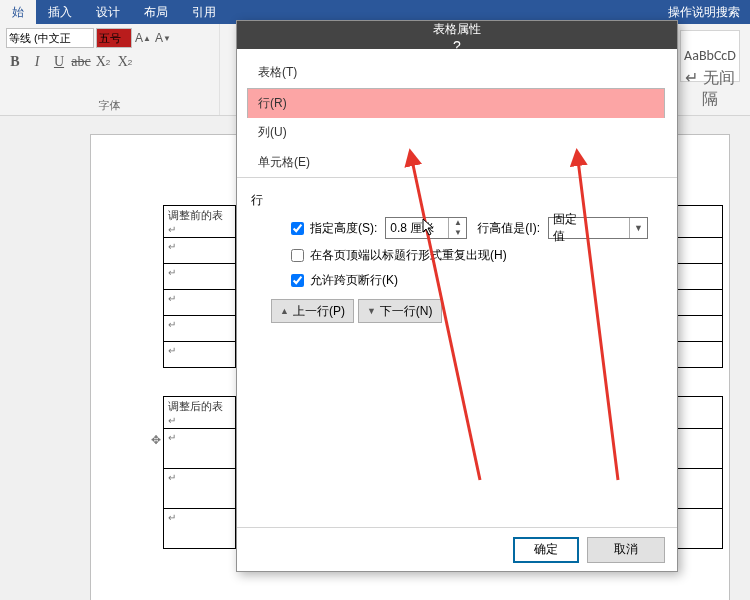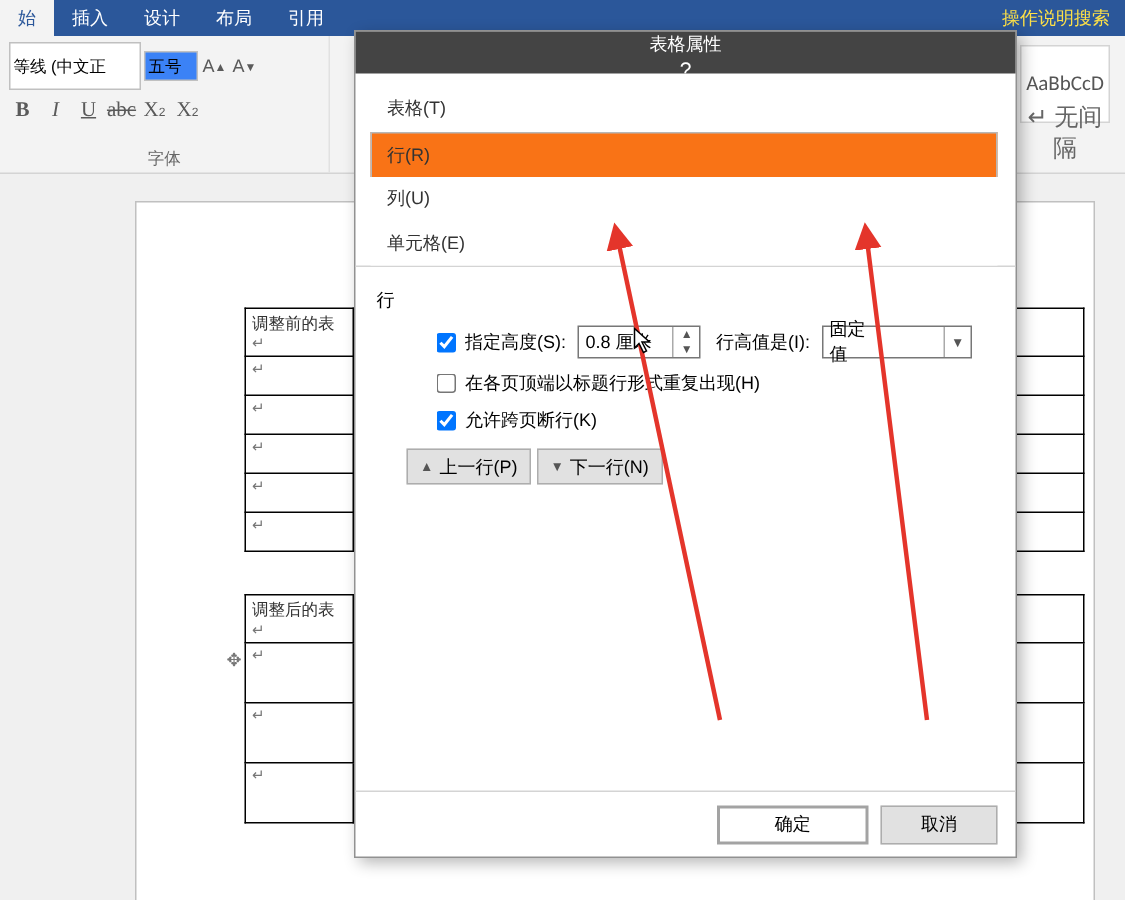--- a/index.html
+++ b/index.html
@@ -2,28 +2,28 @@
 <html><head>
 <meta charset="utf-8">
 <style>
   * { box-sizing: border-box; margin: 0; padding: 0; font-family: "Microsoft YaHei", "SimSun", sans-serif; font-size: 12px; }
   body { width: 750px; height: 600px; overflow: hidden; position: relative; background: #fff; }
 
   
   .ribbon-tabs { height: 24px; background: #2b579a; color: #fff; display: flex; align-items: center; padding-left: 0; }
   .ribbon-tab { padding: 4px 12px; cursor: pointer; height: 24px; display: flex; align-items: center; }
   .ribbon-tab.active { background: #f3f3f3; color: #2b579a; }
-  .search-hint { margin-left: auto; padding: 4px 10px; color: #fde047; }
+  .search-hint { margin-left: auto; padding: 4px 10px; color: #ffffff; }
 
   
   .ribbon-content { height: 92px; background: #f3f3f3; border-bottom: 1px solid #d4d4d4; display: flex; }
   .font-group { width: 220px; border-right: 1px solid #e1e1e1; padding: 4px 6px; position: relative; }
   .font-row1 { display: flex; gap: 2px; margin-bottom: 4px; align-items: center; }
-  .font-name { width: 88px; height: 32px; border: 1px solid #c0c0c0; background: #fff; font-size: 11px; padding: 0 2px; display:flex; align-items:center; }
-  .font-size { width: 36px; height: 20px; border: 1px solid #c0c0c0; background: #3b82f6; font-size: 11px; padding: 0 2px; display:flex; align-items:center; }
+  .font-name { width: 88px; height: 20px; border: 1px solid #c0c0c0; background: #fff; font-size: 11px; padding: 0 2px; display:flex; align-items:center; }
+  .font-size { width: 36px; height: 20px; border: 1px solid #c0c0c0; background: #b91c1c; font-size: 11px; padding: 0 2px; display:flex; align-items:center; }
   .small-btn { width: 18px; height: 18px; display: inline-flex; align-items: center; justify-content: center; color: #5a5a5a; font-size: 12px; }
   .font-row2 { display: flex; gap: 4px; align-items: center; }
   .fb-btn { width: 18px; height: 20px; display:inline-flex; align-items:center; justify-content:center; color:#5a5a5a; font-family:"Times New Roman",serif; font-size:14px; }
   .group-label { position: absolute; bottom: 2px; left: 0; right: 0; text-align: center; color: #666; font-size: 11px; }
 
   .styles-group { flex:1; position: relative; padding-top:6px; text-align:right; padding-right:8px; }
   .style-card { display:inline-block; width:60px; height:52px; border:1px solid #d4d4d4; background:#fff; text-align:center; padding-top:16px; margin-right:2px; }
   .style-sample { font-size:14px; color:#555; font-family:"Calibri",sans-serif; }
   .style-name { font-size:16px; color:#666; margin-top:4px; }
 
@@ -37,42 +37,42 @@
   .para-mark::after { content:"↵"; color:#777; font-size:10px; }
 
   
   .dialog { position: absolute; top: 20px; left: 236px; width: 442px; height: 552px; background: #fff; border: 1px solid #919191; box-shadow: 3px 3px 10px rgba(0,0,0,0.3); }
   .dlg-title { height: 28px; background: #444; color: #fff; display: flex; align-items: center; padding: 0 8px; flex-direction: column; }
   .dlg-title-text { flex: 1; }
   .dlg-btn { width: 40px; height: 28px; display: flex; align-items: center; justify-content: center; color: #fff; font-size: 14px; }
 
   .tabs { display: flex; padding: 8px 10px 0 10px; border-bottom: 1px solid #d4d4d4; flex-direction: column; }
   .tab { padding: 6px 10px; border: 1px solid transparent; border-bottom: none; cursor: pointer; color: #333; margin-right: 2px; background:#fff; }
-  .tab.active { border-color: #b7b7b7; background: #f97316; position: relative; top: 1px; }
+  .tab.active { border-color: #b7b7b7; background: #fca5a5; position: relative; top: 1px; }
 
   .dlg-body { padding: 10px 14px; }
   .section-label { margin: 4px 0 8px 0; }
   .indent { margin-left: 20px; }
   .row { display: flex; align-items: center; margin-bottom: 8px; }
   .row.group-head { margin-bottom:4px; }
   .cb { margin-right: 6px; }
   .label { margin-right: 8px; }
   .spinner-wrap { display: flex; align-items: center; border: 1px solid #777; height: 22px; width: 82px; margin-right: 10px; }
   .spinner-input { border: none; width: 62px; height: 20px; padding: 0 4px; outline: none; font-size:12px; }
   .spinner-btns { width: 18px; display: flex; flex-direction: column; border-left: 1px solid #aaa; }
   .spin { height: 10px; font-size: 8px; text-align: center; line-height: 9px; cursor: pointer; color:#555; }
   .select-wrap { display:flex; align-items:center; border:1px solid #777; height:22px; width:100px;gap:44px; }
   .select-val { flex:1; padding:0 4px; }
   .select-arrow { width:18px; height:20px; border-left:1px solid #aaa; display:flex; align-items:center; justify-content:center; font-size:9px; color:#555; }
 
   .nav-btn { border: 1px solid #adadad; background: #e1e1e1; padding: 2px 8px; height: 24px; display: inline-flex; align-items: center; margin-right: 4px; cursor: pointer; }
   .nav-arrow { font-size: 9px; margin-right: 4px; color:#555; }
 
   .dlg-footer { position: absolute; bottom: 0; left: 0; right: 0; height: 44px; border-top: 1px solid #d4d4d4; display: flex; justify-content: flex-end; align-items: center; padding-right: 12px; gap: 8px; }
-  .ok-btn { width: 101px; height: 26px; border: 2px solid #a3a3a3; background: #fff; display: flex; align-items: center; justify-content: center; cursor: pointer; }
+  .ok-btn { width: 66px; height: 26px; border: 2px solid #0369a1; background: #fff; display: flex; align-items: center; justify-content: center; cursor: pointer; }
   .cancel-btn { width: 78px; height: 26px; border: 1px solid #adadad; background: #e1e1e1; display: flex; align-items: center; justify-content: center; cursor: pointer; }
 
   
   .arrow-svg { position: absolute; pointer-events: none; }
 
   
   .cursor-ptr { position:absolute; font-size:16px; color:#000; }
 </style>
 </head>
 <body>

